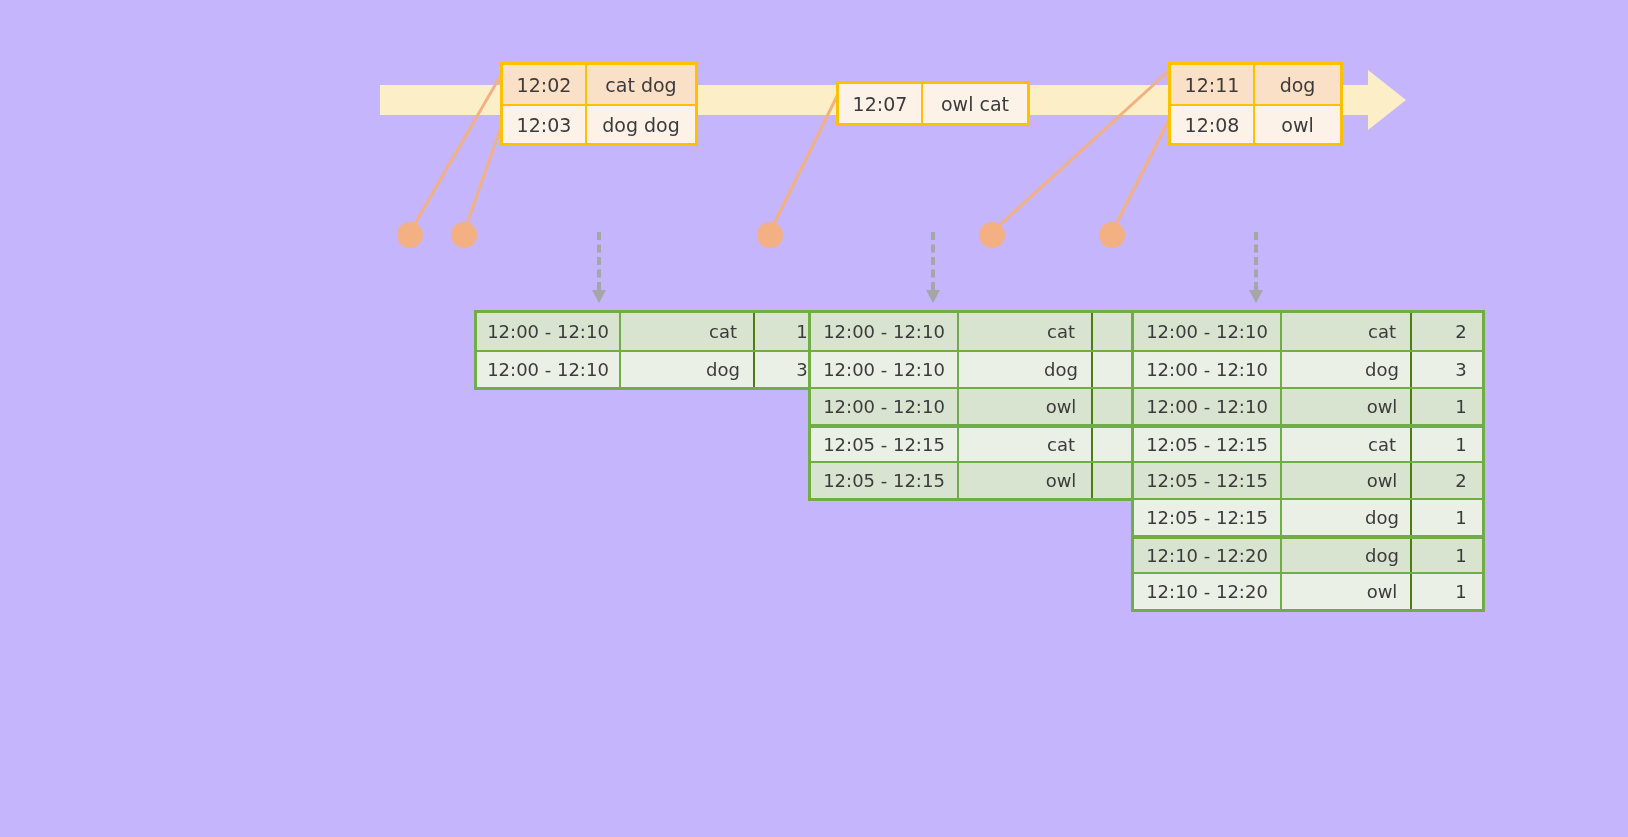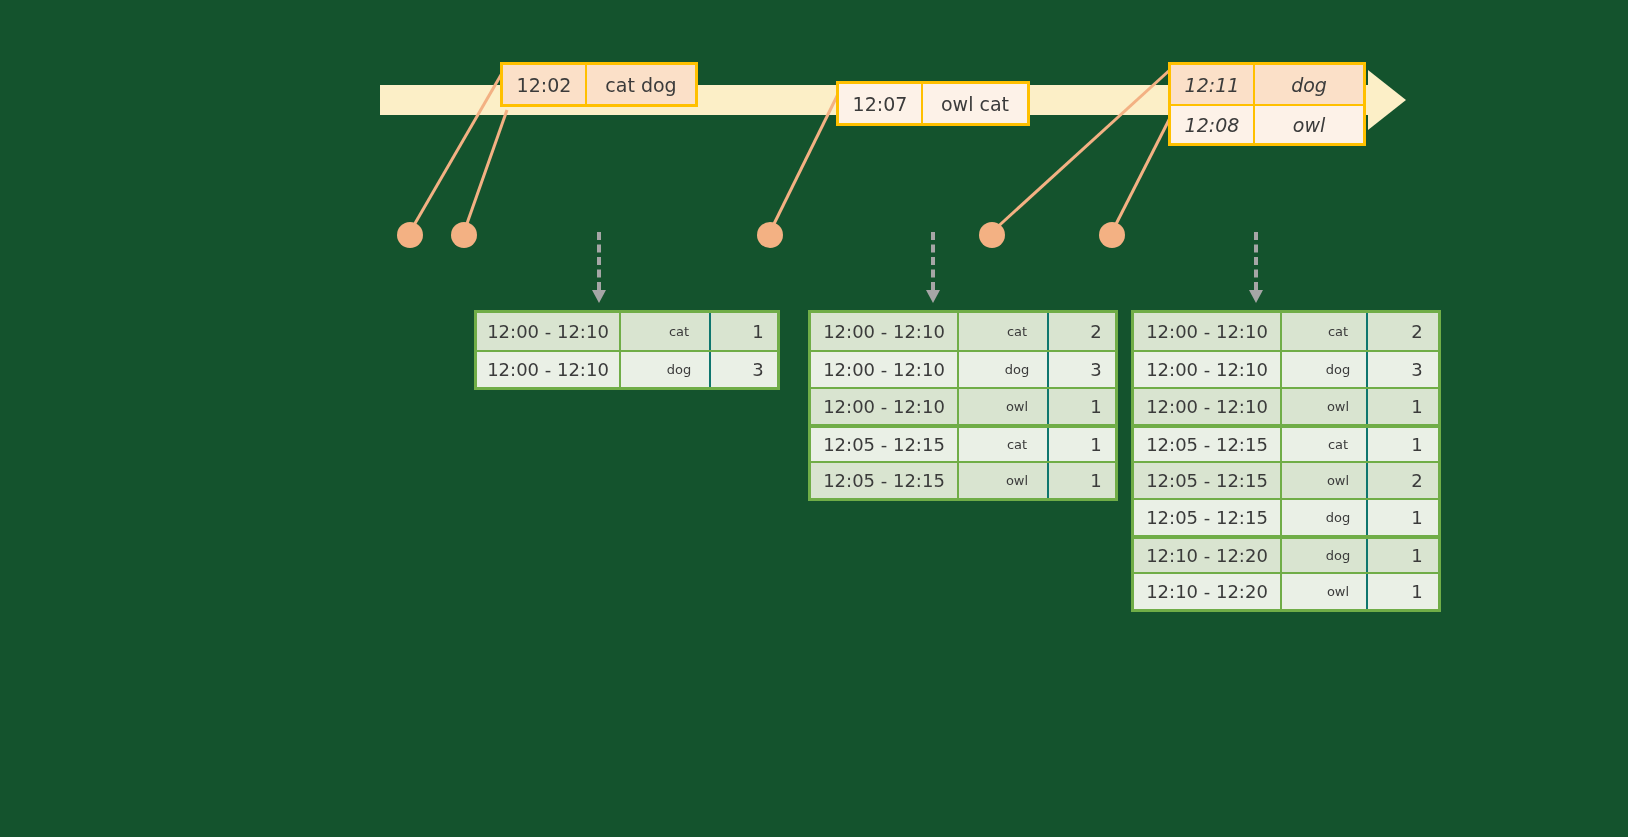--- a/index.html
+++ b/index.html
@@ -1,16 +1,16 @@
 <!DOCTYPE html>
 <html><head>
 <meta charset="utf-8">
 <style>
   html,body{margin:0;padding:0;background:#000;}
-  #stage{position:relative;width:1628px;height:837px;background:#14532d;
+  #stage{position:relative;width:1628px;height:837px;background:#c4b5fd;
          font-family:"DejaVu Sans", sans-serif;overflow:hidden;}
 
   
   #timeline-bar{position:absolute;left:380px;top:85px;width:1000px;height:30px;
                 background:#FCEFC7;}
   #timeline-arrowhead{position:absolute;left:1368px;top:70px;width:0;height:0;
                 border-top:30px solid transparent;border-bottom:30px solid transparent;
                 border-left:38px solid #FCEFC7;}
 
   
@@ -19,21 +19,21 @@
   .event-row.shade{background:#FBE0C8;}
   .event-row.light{background:#FDF2E8;}
   .event-row + .event-row{border-top:2px solid #FFC000;}
   .ev-time{width:84px;display:flex;align-items:center;justify-content:center;
            font-size:19px;color:#3b3b3b;border-right:2px solid #FFC000;box-sizing:border-box;}
   .ev-words{flex:1;display:flex;align-items:center;justify-content:center;
             font-size:19px;color:#3b3b3b;padding:0 14px;box-sizing:border-box;white-space:nowrap;}
 
   #event-box-0{left:500px;top:62px;width:198px;}
   #event-box-1{left:836px;top:81px;width:194px;}
-  #event-box-2{left:1168px;top:62px;width:198px;font-style:italic;}
+  #event-box-2{left:1168px;top:62px;width:175px;}
 
   
   #connectors{position:absolute;left:0;top:0;width:1628px;height:837px;pointer-events:none;}
   .dot{position:absolute;width:26px;height:26px;border-radius:50%;background:#F3B183;}
 
   
   .dash-arrow{position:absolute;width:14px;}
   .dash-line{width:4px;margin-left:5px;border-left:4px dashed #A6A6A6;}
   .dash-head{width:0;height:0;margin-left:0;border-left:7px solid transparent;
              border-right:7px solid transparent;border-top:13px solid #A6A6A6;}
@@ -41,21 +41,21 @@
   
   .result-table{position:absolute;border:3px solid #70AD47;box-sizing:border-box;}
   .res-row{display:flex;height:37px;box-sizing:border-box;gap:28px;}
   .res-row.shade{background:#D9E4D0;}
   .res-row.light{background:#EAF0E6;}
   .res-row + .res-row{border-top:2px solid #70AD47;}
   .res-row.group-sep{border-top:4px solid #70AD47;}
   .r-range{display:flex;align-items:center;justify-content:center;
            font-size:18px;color:#3b3b3b;border-right:2px solid #70AD47;box-sizing:border-box;}
   .r-word{display:flex;align-items:center;justify-content:center;
-          font-size:13px;color:#3b3b3b;border-right:2px solid #0f766e;box-sizing:border-box;}
+          font-size:18px;color:#3b3b3b;border-right:2px solid #4d7c0f;box-sizing:border-box;margin-left:44px;}
   .r-count{display:flex;align-items:center;justify-content:center;
            font-size:18px;color:#3b3b3b;box-sizing:border-box;}
 
   #result-table-0{left:474px;top:310px;}
   #result-table-0 .r-range{width:144px;}
   #result-table-0 .r-word{width:62px;}
   #result-table-0 .r-count{width:38px;}
 
   #result-table-1{left:808px;top:310px;}
   #result-table-1 .r-range{width:148px;}
@@ -87,20 +87,24 @@
   <div class="dot" style="left:451px;top:222px;"></div>
   <div class="dot" style="left:757px;top:222px;"></div>
   <div class="dot" style="left:979px;top:222px;"></div>
   <div class="dot" style="left:1099px;top:222px;"></div>
 
   <div class="event-box" id="event-box-0">
     <div class="event-row shade">
       <div class="ev-time">12:02</div>
       <div class="ev-words">cat dog</div>
     </div>
+    <div class="event-row light">
+      <div class="ev-time">12:03</div>
+      <div class="ev-words">dog dog</div>
+    </div>
   </div>
 
   <div class="event-box" id="event-box-1">
     <div class="event-row light">
       <div class="ev-time">12:07</div>
       <div class="ev-words">owl cat</div>
     </div>
   </div>
 
   <div class="event-box" id="event-box-2">

